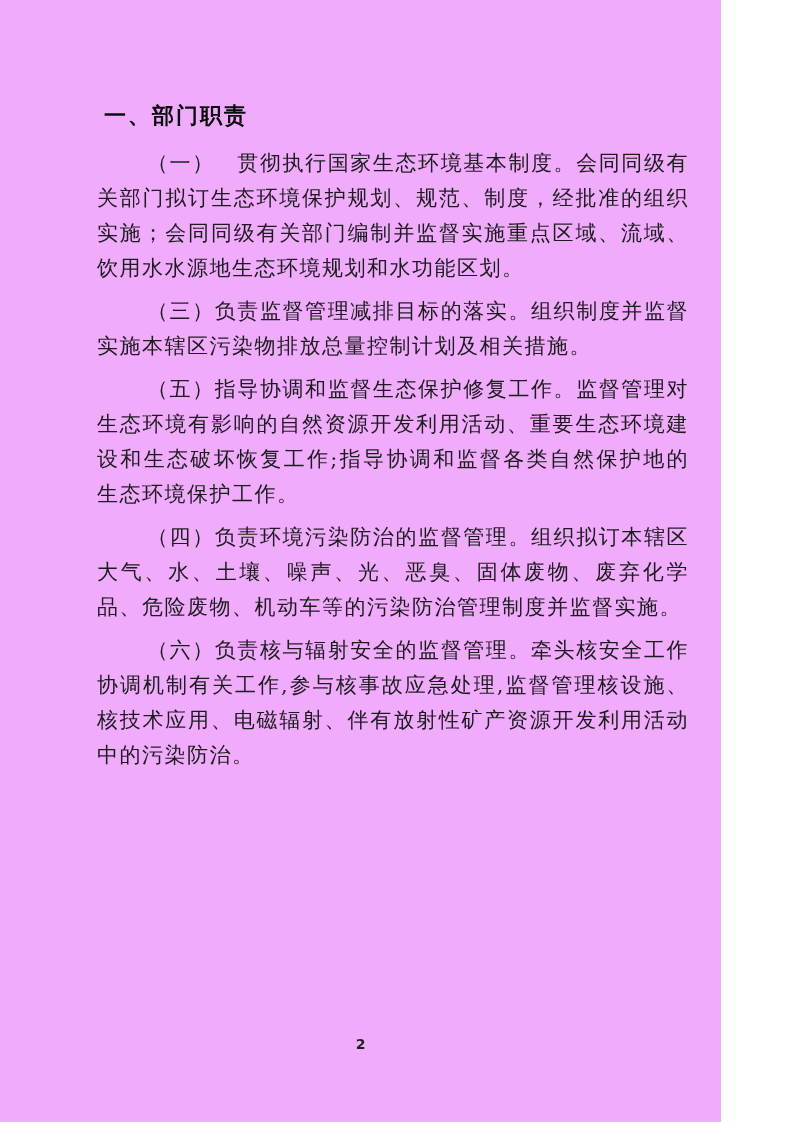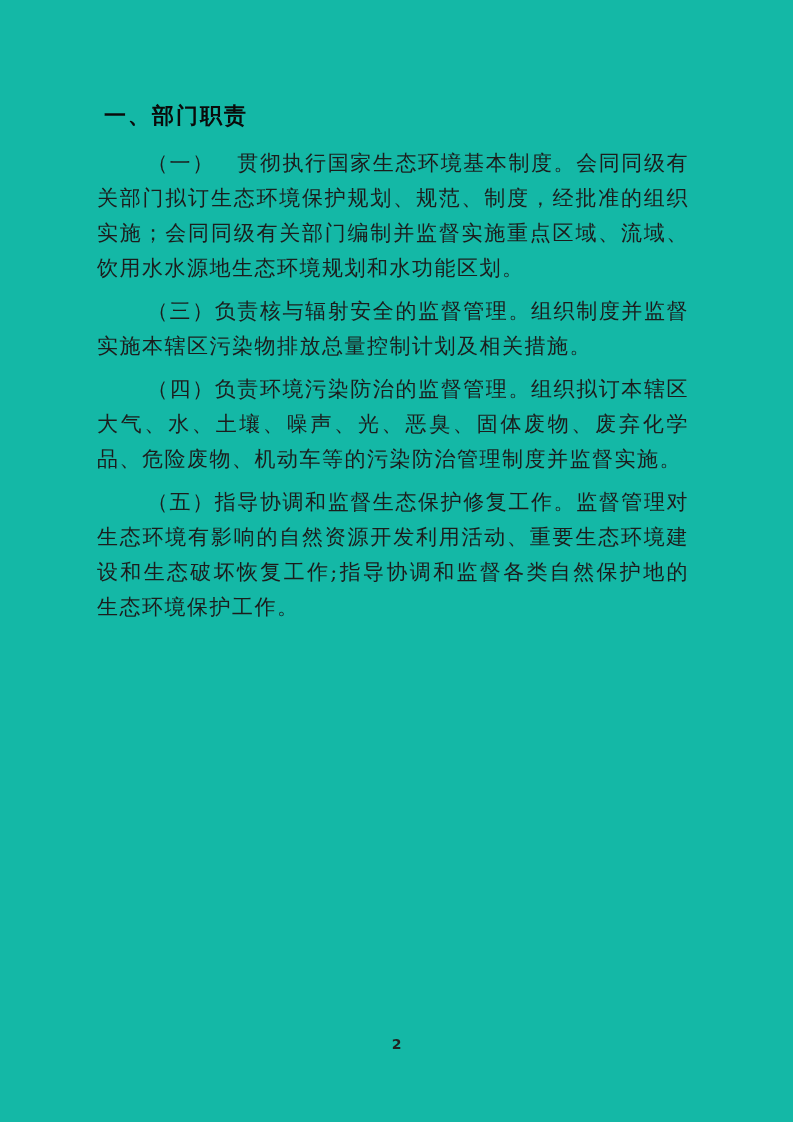--- a/index.html
+++ b/index.html
@@ -2,23 +2,23 @@
 <html><head>
 <meta charset="utf-8">
 <style>
   html, body {
     margin: 0;
     padding: 0;
     background: #ffffff;
   }
   .page {
     position: relative;
-    width: 793px;
+    width: 721px;
     height: 1122px;
-    background: #14b8a6;
+    background: #f0abfc;
     overflow: hidden;
     font-family: "DejaVu Serif", serif;
   }
   .heading {
     position: absolute;
     left: 104px;
     top: 102px;
     margin: 0;
     font-family: "DejaVu Sans", sans-serif;
     font-size: 22px;
@@ -60,20 +60,21 @@
 </style>
 </head>
 <body>
 
 <div class="page">
 
   <h1 class="heading">一、部门职责</h1>
 
   <div class="body-text">
     <p>（一）　贯彻执行国家生态环境基本制度。会同同级有关部门拟订生态环境保护规划、规范、制度，经批准的组织实施；会同同级有关部门编制并监督实施重点区域、流域、饮用水水源地生态环境规划和水功能区划。</p>
-    <p>（三）负责核与辐射安全的监督管理。组织制度并监督实施本辖区污染物排放总量控制计划及相关措施。</p>
+    <p>（三）负责监督管理减排目标的落实。组织制度并监督实施本辖区污染物排放总量控制计划及相关措施。</p>
+    <p>（五）指导协调和监督生态保护修复工作。监督管理对生态环境有影响的自然资源开发利用活动、重要生态环境建设和生态破坏恢复工作;指导协调和监督各类自然保护地的生态环境保护工作。</p>
     <p>（四）负责环境污染防治的监督管理。组织拟订本辖区大气、水、土壤、噪声、光、恶臭、固体废物、废弃化学品、危险废物、机动车等的污染防治管理制度并监督实施。</p>
-    <p>（五）指导协调和监督生态保护修复工作。监督管理对生态环境有影响的自然资源开发利用活动、重要生态环境建设和生态破坏恢复工作;指导协调和监督各类自然保护地的生态环境保护工作。</p>
+    <p>（六）负责核与辐射安全的监督管理。牵头核安全工作协调机制有关工作,参与核事故应急处理,监督管理核设施、核技术应用、电磁辐射、伴有放射性矿产资源开发利用活动中的污染防治。</p>
   </div>
 
   <div class="page-number">2</div>
 
 </div>
 
 </body></html>

